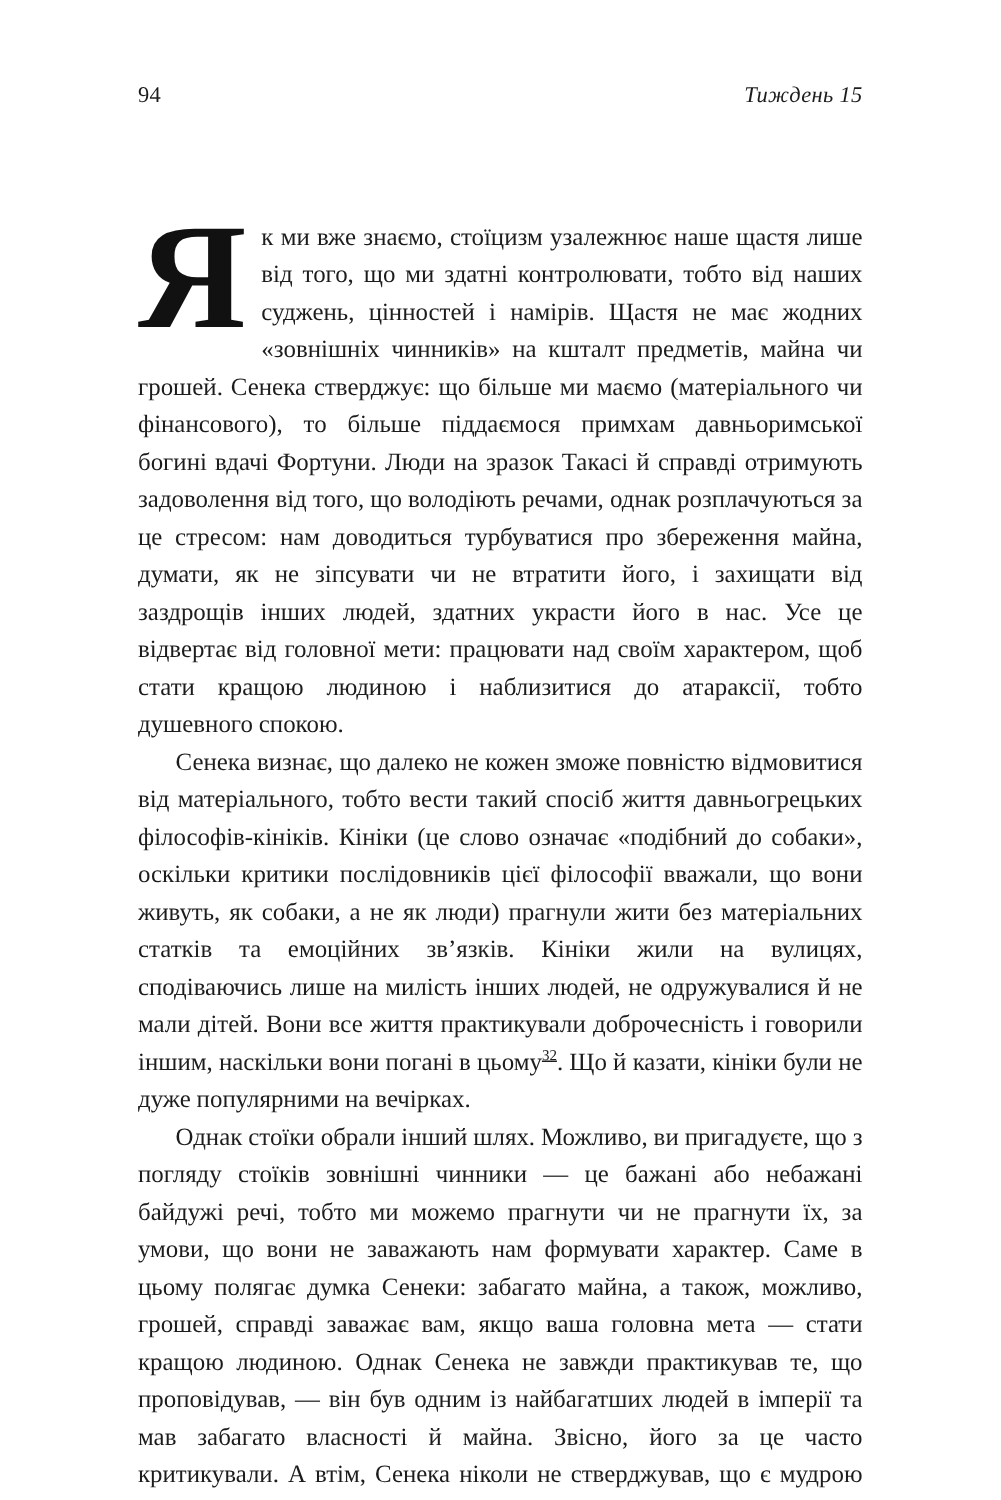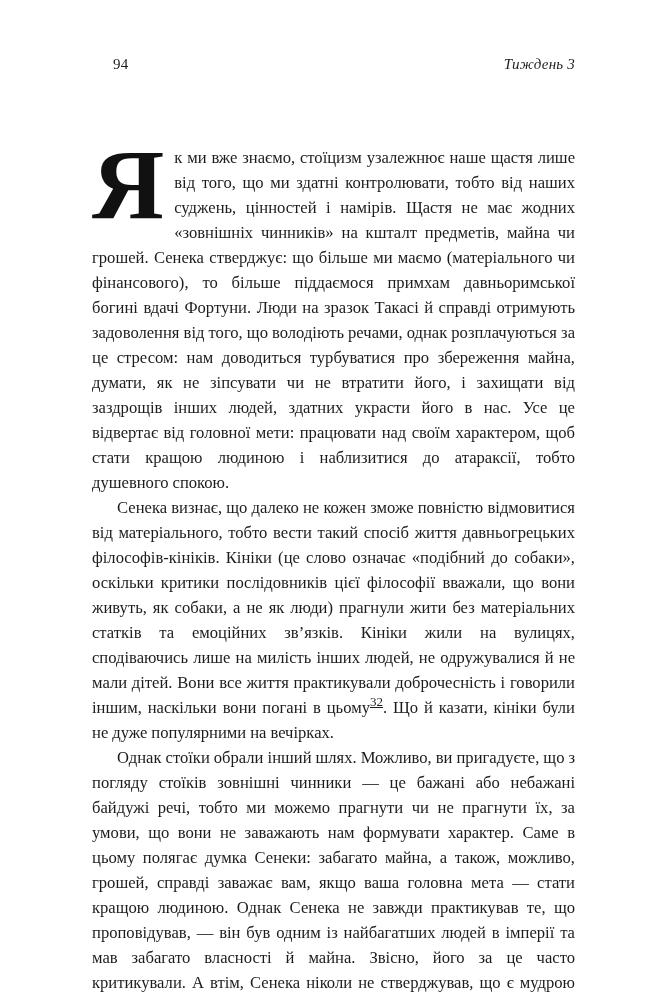--- a/index.html
+++ b/index.html
@@ -25,21 +25,20 @@
   .running-header {
     display: flex;
     justify-content: space-between;
     align-items: baseline;
     font-size: 15px;
     letter-spacing: 0.2px;
     margin-bottom: 72px;
   }
   .page-number {
     font-style: normal;
-    margin-left: 21px;
   }
   .running-head {
     font-style: italic;
   }
   .text-block {
     font-size: 16.6px;
     line-height: 25px;
     text-align: justify;
     hyphens: auto;
     -webkit-hyphens: auto;
@@ -59,33 +58,33 @@
     line-height: 75px;
     padding: 2px 10px 0 0;
     color: #111111;
   }
   .seg-bold {
     font-weight: normal;
   }
   .seg-italic {
   }
   sup.footnote {
-    font-size: 13px;
+    font-size: 10px;
     line-height: 0;
     vertical-align: super;
     text-decoration: underline;
   }
 </style>
 </head>
 <body>
 
 <div class="page">
   <header class="running-header">
     <span class="page-number">94</span>
-    <span class="running-head">Тиждень 3</span>
+    <span class="running-head">Тиждень 15</span>
   </header>
 
   <main class="text-block" id="text-block">
       <p class="para"><span class="drop-cap">Я</span><span class="seg-bold">к ми вже знаємо, </span><span class="seg-normal">стоїцизм узалежнює наше щастя лише від того, що ми здатні контролювати, тобто від наших суджень, цінностей і намірів. Щастя не має жодних «зовнішніх чинників» на кшталт предметів, майна чи грошей. Сенека стверджує: що більше ми маємо (матеріального чи фінансового), то більше піддаємося примхам давньоримської богині вдачі Фортуни. Люди на зразок Такасі й справді отримують задоволення від того, що володіють речами, однак розплачуються за це стресом: нам доводиться турбуватися про збереження майна, думати, як не зіпсувати чи не втратити його, і захищати від заздрощів інших людей, здатних украсти його в нас. Усе це відвертає від головної мети: працювати над своїм характером, щоб стати кращою людиною і наблизитися до </span><span class="seg-italic">атараксії</span><span class="seg-normal">, тобто душевного спокою.</span></p>
       <p class="para indent"><span class="seg-normal">Сенека визнає, що далеко не кожен зможе повністю відмовитися від матеріального, тобто вести такий спосіб життя давньогрецьких філософів-кініків. Кініки (це слово означає «подібний до собаки», оскільки критики послідовників цієї філософії вважали, що вони живуть, як собаки, а не як люди) прагнули жити без матеріальних статків та емоційних зв’язків. Кініки жили на вулицях, сподіваючись лише на милість інших людей, не одружувалися й не мали дітей. Вони все життя практикували доброчесність і говорили іншим, наскільки вони погані в цьому</span><sup class="footnote">32</sup><span class="seg-normal">. Що й казати, кініки були не дуже популярними на вечірках.</span></p>
       <p class="para indent"><span class="seg-normal">Однак стоїки обрали інший шлях. Можливо, ви пригадуєте, що з погляду стоїків зовнішні чинники — це бажані або небажані байдужі речі, тобто ми можемо прагнути чи не прагнути їх, за умови, що вони не заважають нам формувати характер. Саме в цьому полягає думка Сенеки: забагато майна, а також, можливо, грошей, справді заважає вам, якщо ваша головна мета — стати кращою людиною. Однак Сенека не завжди практикував те, що проповідував, — він був одним із найбагатших людей в імперії та мав забагато власності й майна. Звісно, його за це часто критикували. А втім, Сенека ніколи не стверджував, що є мудрою людиною — якраз навпаки. Він часто писав своєму другові Луцилію, що не виправдовує власних сподівань:</span></p>
     </main>
 </div>
 
 </body></html>

